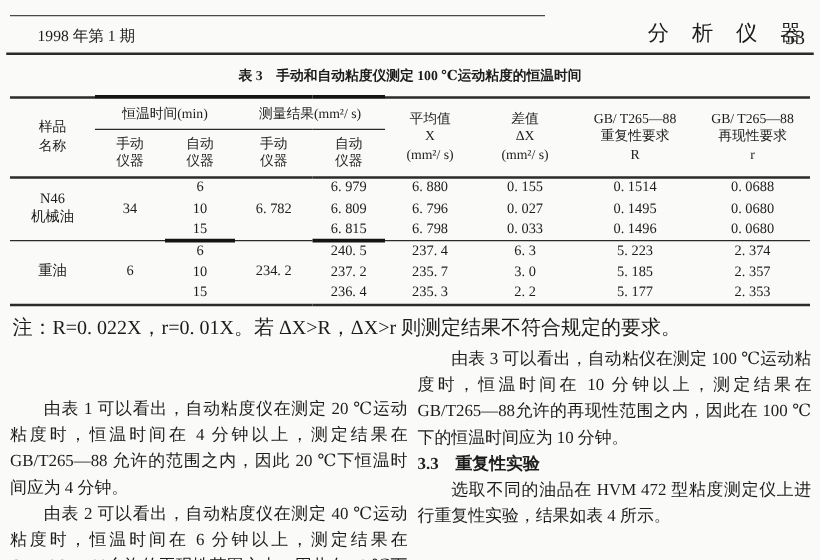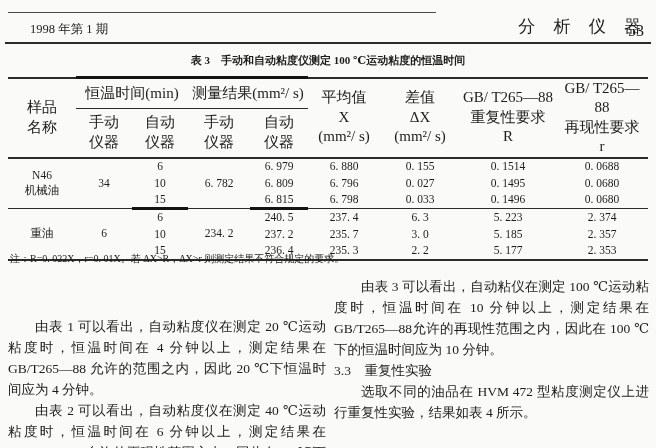--- a/index.html
+++ b/index.html
@@ -17,37 +17,37 @@
   .rule-header { position:absolute; top:42px; left:5px; right:5px; height:2px; background:#2b2b2b; }
   .caption { position:absolute; top:53px; left:0; right:0; text-align:center; font-weight:bold; font-size:11px; }
 
   table.t3 {
     position:absolute; top:76px; left:8px; width:640px;
     border-collapse:collapse; table-layout:fixed;
     border-top:2px solid #2b2b2b; border-bottom:2px solid #2b2b2b;
   }
   .t3 th, .t3 td {
     font-weight:normal; text-align:center; vertical-align:middle;
-    padding:0 2px; font-size:15px; line-height:1.3; overflow:hidden;
+    padding:0 2px; font-size:11px; line-height:1.3; overflow:hidden;
   }
   .pre { white-space:pre-line; }
   .t3 thead th.grp { border-bottom:1px solid #2b2b2b; border-top:3px solid #141414; height:26px; }
   .t3 thead tr.sub th { height:38px; }
   .t3 tbody td { height:17px; font-size:11.5px; }
   .t3 tbody tr.first td { border-top:2px solid #2b2b2b; }
   .t3 tbody tr.sep td { border-top:1.5px solid #2b2b2b; }
   .t3 tbody tr.sep td.dk { border-top:3px solid #141414; }
 
-  .note { position:absolute; top:252px; left:10px; right:8px; font-size:10px; }
+  .note { position:absolute; top:252px; left:10px; right:8px; font-size:16px; }
 
   .col { position:absolute; top:276px; font-size:13.5px; line-height:21px; text-align:justify; }
   .col-left { left:8px; width:318px;margin-top:40px; }
   .col-right { left:334px; width:315px; }
   .col p { margin:0; text-indent:2em; }
-  .col p.heading { font-weight:normal; text-indent:0; }
+  .col p.heading { font-weight:bold; text-indent:0; }
 </style>
 </head>
 <body>
 
 <div class="rule-top-thin"></div>
 
 <div class="header-band">
   <span class="issue">1998 年第 1 期</span>
   <span class="journal">分 析 仪 器</span>
   <span class="pagenum">53</span>

